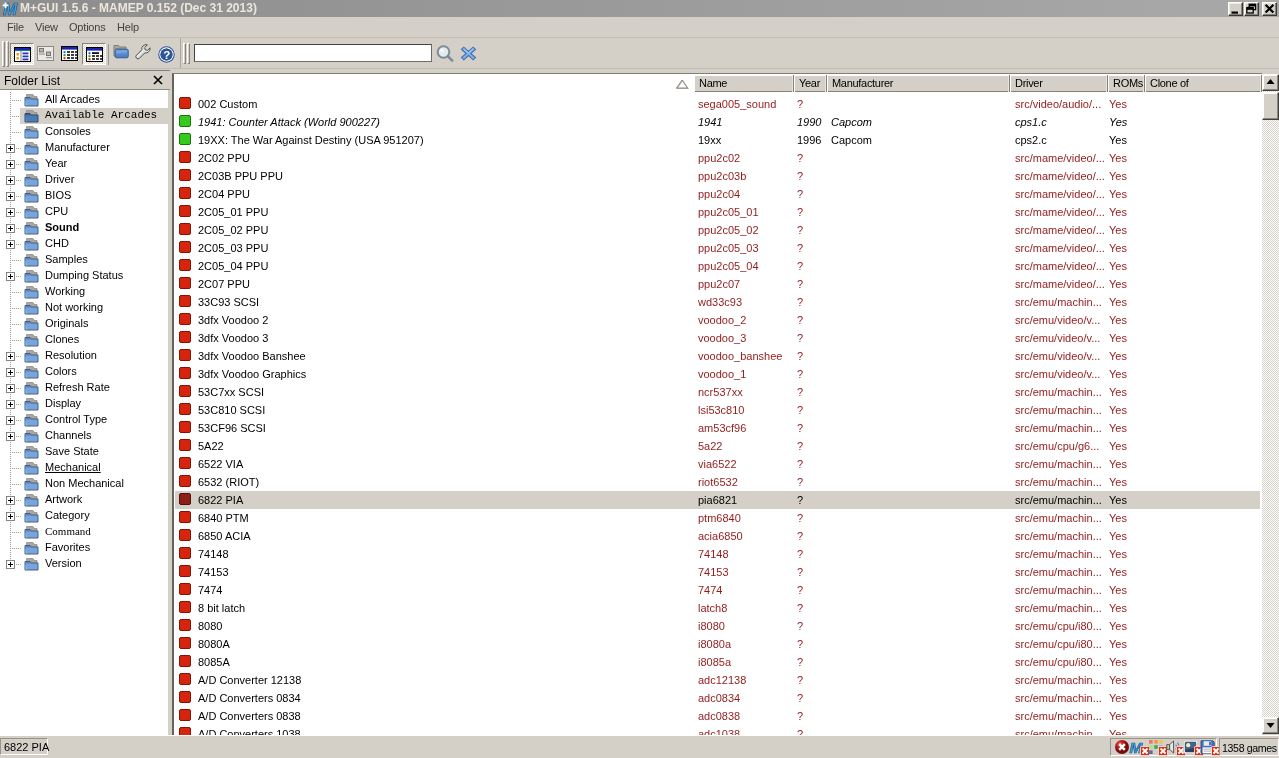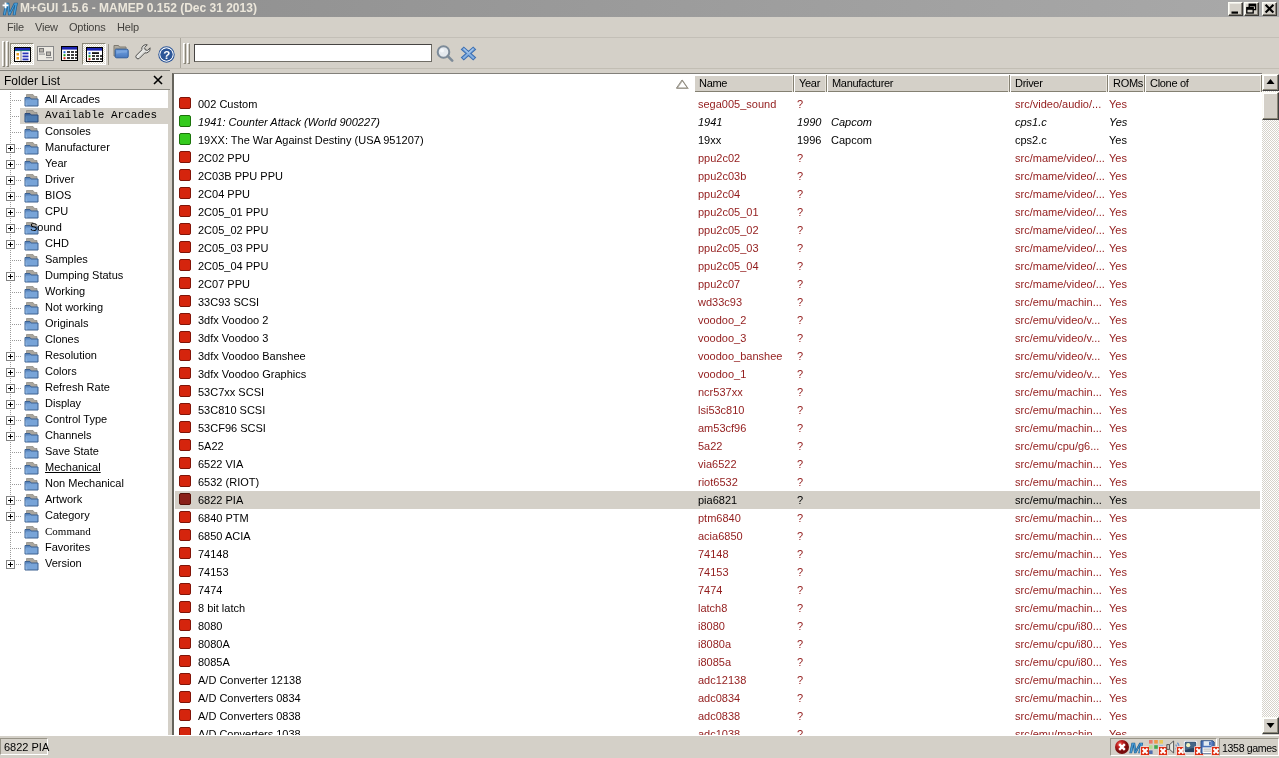--- a/index.html
+++ b/index.html
@@ -356,21 +356,21 @@
       </svg>
     </div>
 <div style="position:absolute;left:24px;top:132px;">
       <svg width="15" height="13" viewBox="0 0 15 13">
         <path d="M2.5 0.5 h6.5 l1.5 2 H13 v4 H2.5 Z" fill="#aaa69e" stroke="#8a867e" stroke-width="0.7"></path>
         <path d="M1 3.5 h5 l1 1.5 h7 V12 h-13 Z" fill="#78a4d8" stroke="#3c618f" stroke-width="1"></path>
         <path d="M1.5 4 h4.2 l1 1.5 h-5.2 Z" fill="#5884bc"></path>
         <path d="M1.5 6 v5.5 h2 Z" fill="#93b9e2" opacity="0.8"></path>
       </svg>
     </div>
-<div class="titem" style="left:30px;top:131px;">Sound</div>
+<div class="titem" style="left:45px;top:131px;font-weight:bold;">Sound</div>
 <div style="position:absolute;left:10px;top:154px;width:11px;height:1px;background:repeating-linear-gradient(to right,#9a9a9a 0 1px,transparent 1px 2px);"></div>
 <div style="position:absolute;left:6px;top:150px;width:9px;height:9px;">
       <svg width="9" height="9" viewBox="0 0 9 9">
         <rect x="0.5" y="0.5" width="8" height="8" fill="#fff" stroke="#848484"></rect>
         <line x1="2" y1="4.5" x2="7" y2="4.5" stroke="#000"></line>
         <line x1="4.5" y1="2" x2="4.5" y2="7" stroke="#000"></line>
       </svg>
     </div>
 <div style="position:absolute;left:24px;top:148px;">
       <svg width="15" height="13" viewBox="0 0 15 13">

